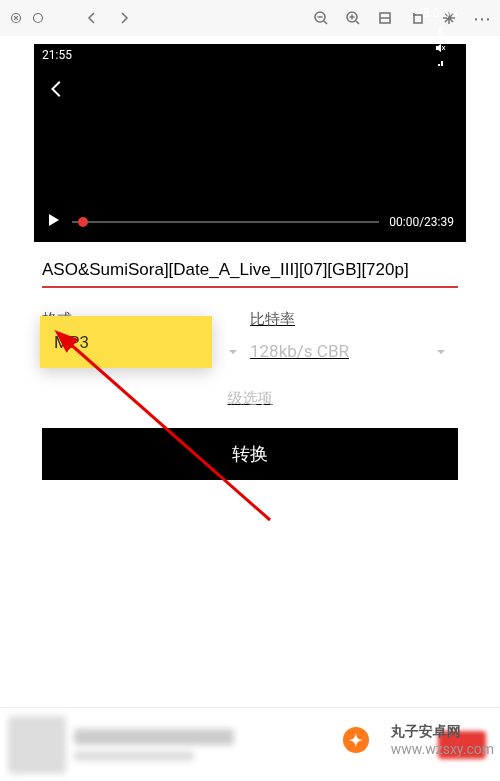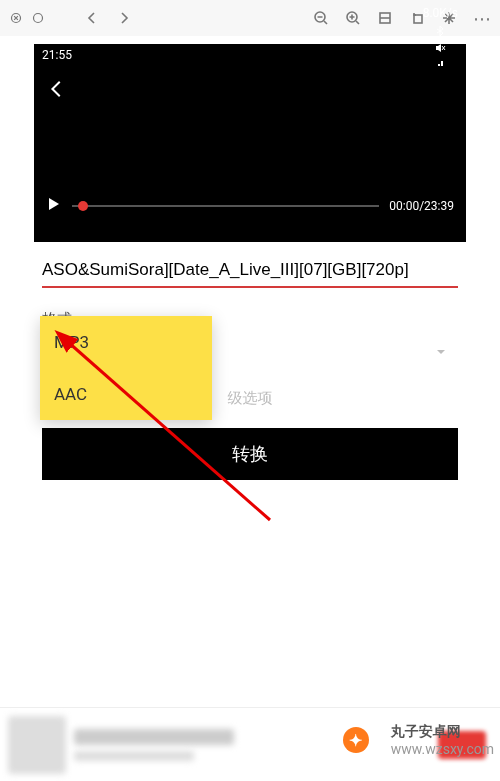--- a/index.html
+++ b/index.html
@@ -20,27 +20,27 @@
 
   .statusbar { height: 22px; background: #000; color: #fff; display: flex; align-items: center; padding: 0 8px; font-size: 12px; }
   .statusbar .right { margin-left: auto; display: flex; gap: 5px; align-items: center; flex-direction: column; }
   .st-icon { width: 12px; height: 12px; }
   .st-icon svg { width: 12px; height: 12px; fill: #fff; }
   .battery { border: 1px solid #fff; border-radius: 6px; font-size: 9px; padding: 0 4px; display: flex; align-items: center; text-align: right; }
 
   .video { background: #000; height: 176px; position: relative; }
   .video .back { position: absolute; top: 12px; left: 12px; color: #fff; }
   .video .back svg { width: 22px; height: 22px; stroke: #fff; stroke-width: 2.2; fill: none; }
-  .video .controls { position: absolute; bottom: 26px; left: 0; right: 0; display: flex; align-items: center; padding: 0 12px; gap: 10px; }
+  .video .controls { position: absolute; bottom: 10px; left: 0; right: 0; display: flex; align-items: center; padding: 0 12px; gap: 10px; }
   .play svg { width: 16px; height: 16px; fill: #fff; }
   .progress { flex: 1; height: 2px; background: #555; position: relative; }
   .progress .dot { position: absolute; left: 6px; top: -4px; width: 10px; height: 10px; background: #e53935; border-radius: 50%; }
   .time { color: #fff; font-size: 12px; }
 
-  .content { padding: 14px 8px 17px 8px; position: relative; }
+  .content { padding: 14px 8px 17px 8px; position: relative; text-decoration: underline; }
   .title-input { width: 100%; border: none; border-bottom: 2px solid #d43a3a; font-size: 17px; padding: 4px 0 6px 0; outline: none; color: #000; background: transparent; }
 
   .row { display: flex; margin-top: 22px; }
   .field { flex: 1; position: relative; }
   .field-label { font-size: 15px; color: #555; }
   .select { margin-top: 12px; display: flex; align-items: center; justify-content: space-between; color: #bdbdbd; font-size: 17px; padding-right: 12px; }
   .caret svg { width: 10px; height: 10px; fill: #bdbdbd; }
 
   .advanced { text-align: center; color: #bdbdbd; font-size: 15px; margin-top: 28px; }
 
@@ -178,31 +178,39 @@
     <div class="row">
       <div class="field">
         <div class="field-label">格式</div>
         <div class="select">
           <span></span>
           <span class="caret"><svg viewBox="0 0 10 10">
                 <path d="M1 3l4 4 4-4z"></path>
               </svg></span>
         </div>
       </div>
+      <div class="field">
+        <div class="field-label">比特率</div>
+        <div class="select">
+          <span>128kb/s CBR</span>
+          <span class="caret"><svg viewBox="0 0 10 10">
+                <path d="M1 3l4 4 4-4z"></path>
+              </svg></span>
+        </div>
+      </div>
     </div>
 
     <div class="advanced">级选项</div>
 
     <div class="convert-btn">转换</div>
   </div>
 </div>
 
 <div class="dropdown">
   <div class="dropdown-item">MP3</div>
-  <div class="dropdown-item">AAC</div>
 </div>
 
 <svg class="arrow-annotation" width="260" height="220">
   <defs>
     <marker id="ah" markerWidth="10" markerHeight="10" refX="2" refY="3" orient="auto">
       <path d="M0,0 L0,6 L8,3 z" fill="#e60000"></path>
     </marker>
   </defs>
   <line x1="220" y1="200" x2="18" y2="22" stroke="#e60000" stroke-width="3" marker-end="url(#ah)"></line>
 </svg>

